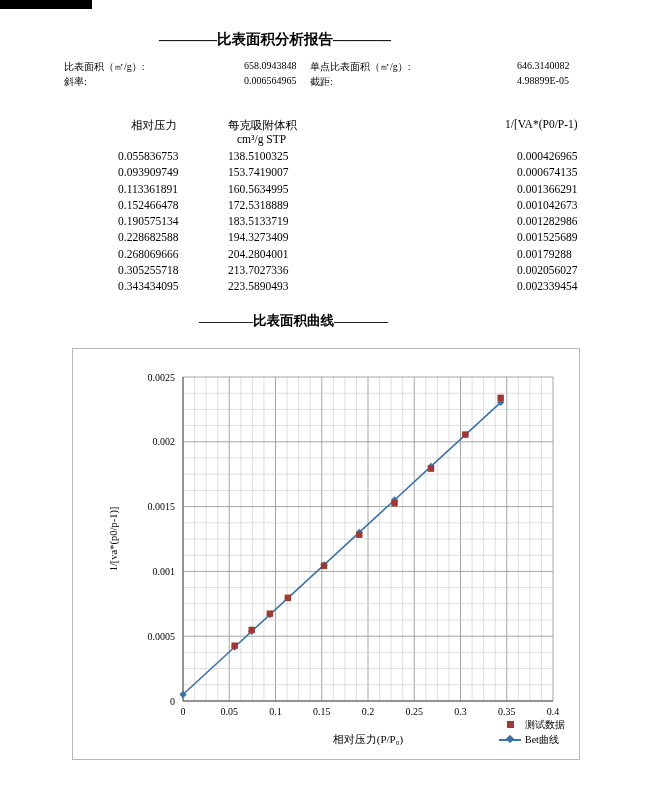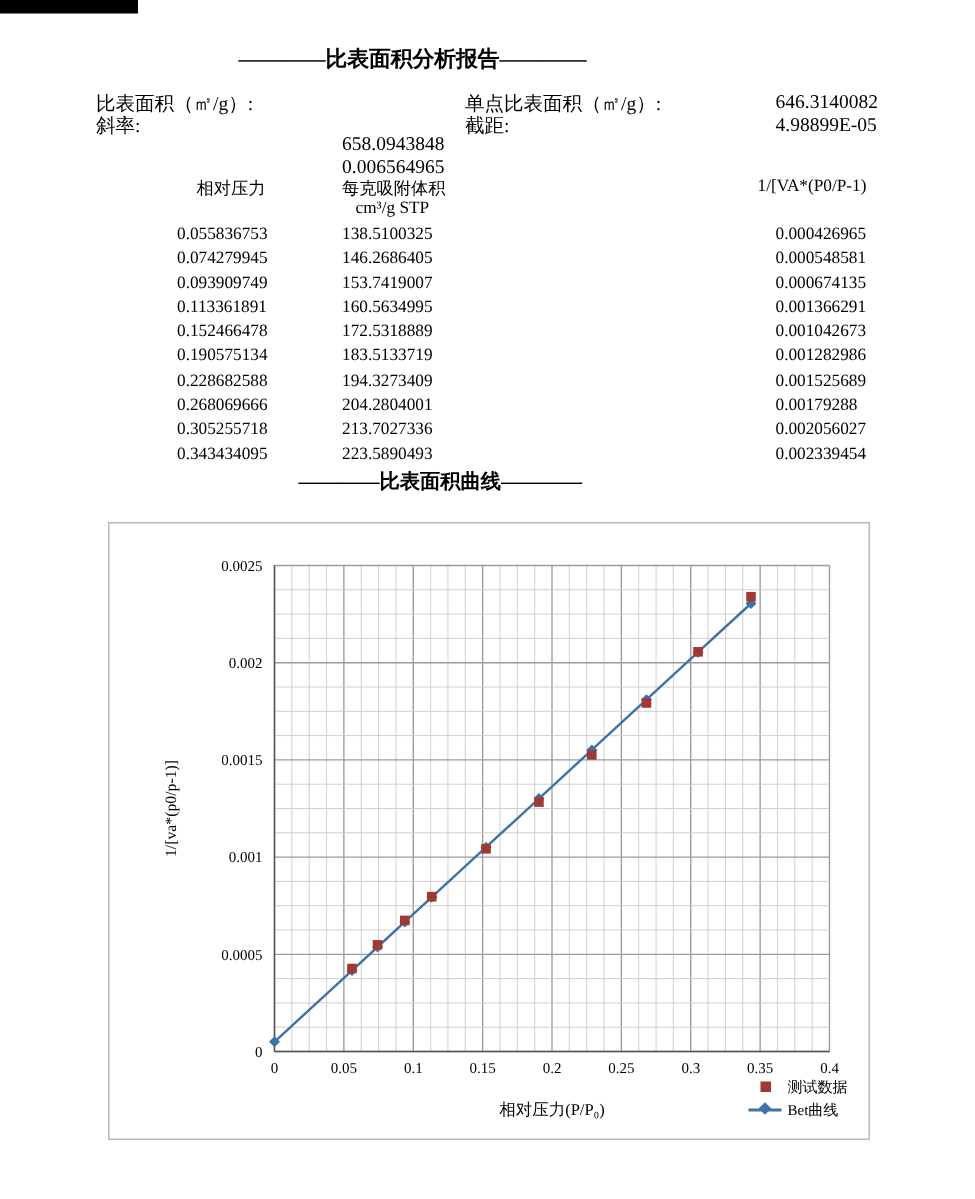--- a/index.html
+++ b/index.html
@@ -36,28 +36,28 @@
     text-align: center;
     font-size: 14.5px;
     font-weight: bold;
     letter-spacing: 0px;
   }
   .summary {
     position: absolute;
     left: 0;
     top: 60px;
     width: 650px;
-    font-size: 13px;
+    font-size: 10px;
   }
   .summary-row {
     position: relative;
     height: 15px;
   }
   .s-lbl1 { position: absolute; left: 64px; }
-  .s-val1 { position: absolute; left: 228px; margin-top: 28px; }
+  .s-val1 { position: absolute; left: 244px; }
   .s-lbl2 { position: absolute; left: 310px; }
   .s-val2 { position: absolute; left: 517px; }
 
   .tbl-head {
     position: absolute;
     left: 0;
     top: 118px;
     width: 650px;
     font-size: 11.5px;
   }
@@ -195,25 +195,20 @@
     <span class="th-c2">每克吸附体积</span>
     <span class="th-c2b">cm³/g STP</span>
     <span class="th-c3">1/[VA*(P0/P-1)</span>
   </div>
 
   <div class="tbl-body">
     <div class="row">
       <span class="c1">0.055836753</span>
       <span class="c2">138.5100325</span>
       <span class="c3">0.000426965</span>
-    </div>
-    <div class="row">
-      <span class="c1">0.074279945</span>
-      <span class="c2">146.2686405</span>
-      <span class="c3">0.000548581</span>
     </div>
     <div class="row">
       <span class="c1">0.093909749</span>
       <span class="c2">153.7419007</span>
       <span class="c3">0.000674135</span>
     </div>
     <div class="row">
       <span class="c1">0.113361891</span>
       <span class="c2">160.5634995</span>
       <span class="c3">0.001366291</span>

